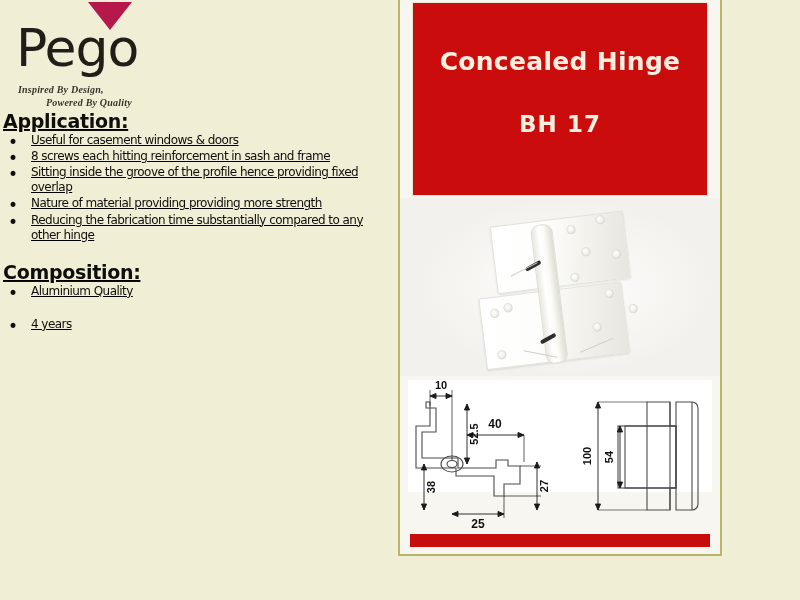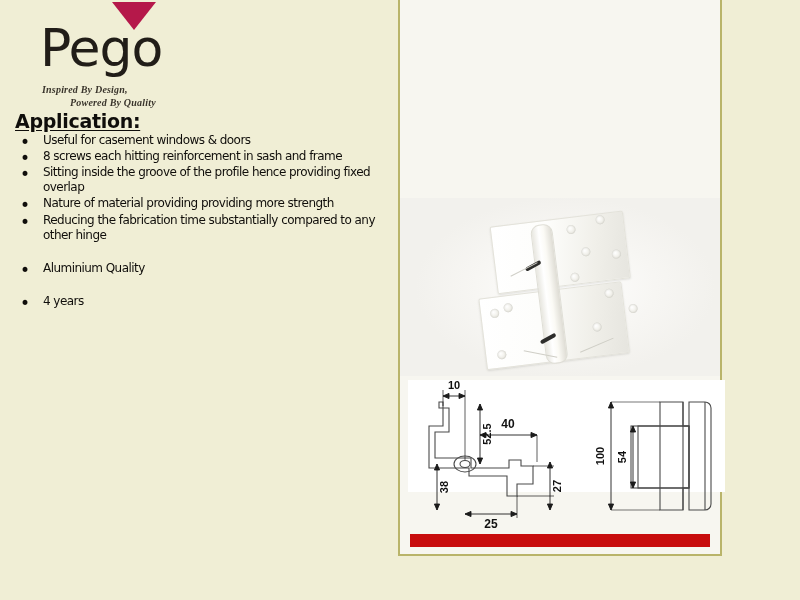--- a/index.html
+++ b/index.html
@@ -30,21 +30,20 @@
     width: 398px;
     height: 600px;
   }
 
   
   .logo-block {
     position: absolute;
     left: 8px;
     top: 4px;
     width: 200px;
-    margin-left: 24px;
   }
   .logo-wordmark {
     position: relative;
     font-family: "DejaVu Sans", sans-serif;
     font-size: 52px;
     font-weight: 400;
     letter-spacing: -1px;
     color: #211d18;
     line-height: 0.95;
     margin: 20px 0 0 8px;
@@ -71,23 +70,24 @@
     letter-spacing: 0.2px;
   }
   .logo-tagline .tg2 {
     display: block;
     padding-left: 28px;
   }
 
   
   .content {
     position: absolute;
-    left: 12px;
+    left: 0;
     top: 110px;
     width: 394px;
+    text-decoration: underline;
   }
   .section {
     margin: 0 0 0 0;
   }
   .section + .section {
     margin-top: 18px;
   }
   .section-head {
     font-family: "DejaVu Sans", sans-serif;
     font-size: 19px;
@@ -237,21 +237,20 @@
   }
 
   
   .drawing-card {
     position: absolute;
     left: 10px;
     top: 380px;
     width: 304px;
     height: 112px;
     background: #ffffff;
-    padding-left: 13px;
   }
   .red-bar {
     position: absolute;
     left: 12px;
     top: 534px;
     width: 300px;
     height: 13px;
     background: #c80d0d;
   }
   .drawing-card svg {
@@ -300,36 +299,41 @@
         <ul class="bullets">
           <li>Useful for casement windows &amp; doors</li>
           <li>8 screws each hitting reinforcement in sash and frame</li>
           <li>Sitting inside the groove of the profile hence providing fixed overlap</li>
           <li>Nature of material providing providing more strength</li>
           <li>Reducing the fabrication time substantially compared to any other hinge</li>
         </ul>
       </div>
 
       <div class="section">
+        <div class="section-head">Composition:</div>
         <ul class="bullets">
           <li>Aluminium Quality</li>
         </ul>
       </div>
 
       <div class="section">
         <ul class="bullets">
           <li>4 years</li>
         </ul>
       </div>
 
     </div>
   </div>
 
   <div class="right-col">
 
+    <div class="title-card">
+      <div class="title-main">Concealed Hinge</div>
+      <div class="title-code">BH 17</div>
+    </div>
 
     <div class="photo-area">
       <div class="photo-inner">
         <div class="hinge">
           <div class="leaf leaf-top"></div>
           <div class="leaf leaf-bottom"></div>
           <div class="knuckle"></div>
 
           <div class="screwhole" style="left:98px;top:10px;"></div>
           <div class="screwhole" style="left:128px;top:4px;"></div>

